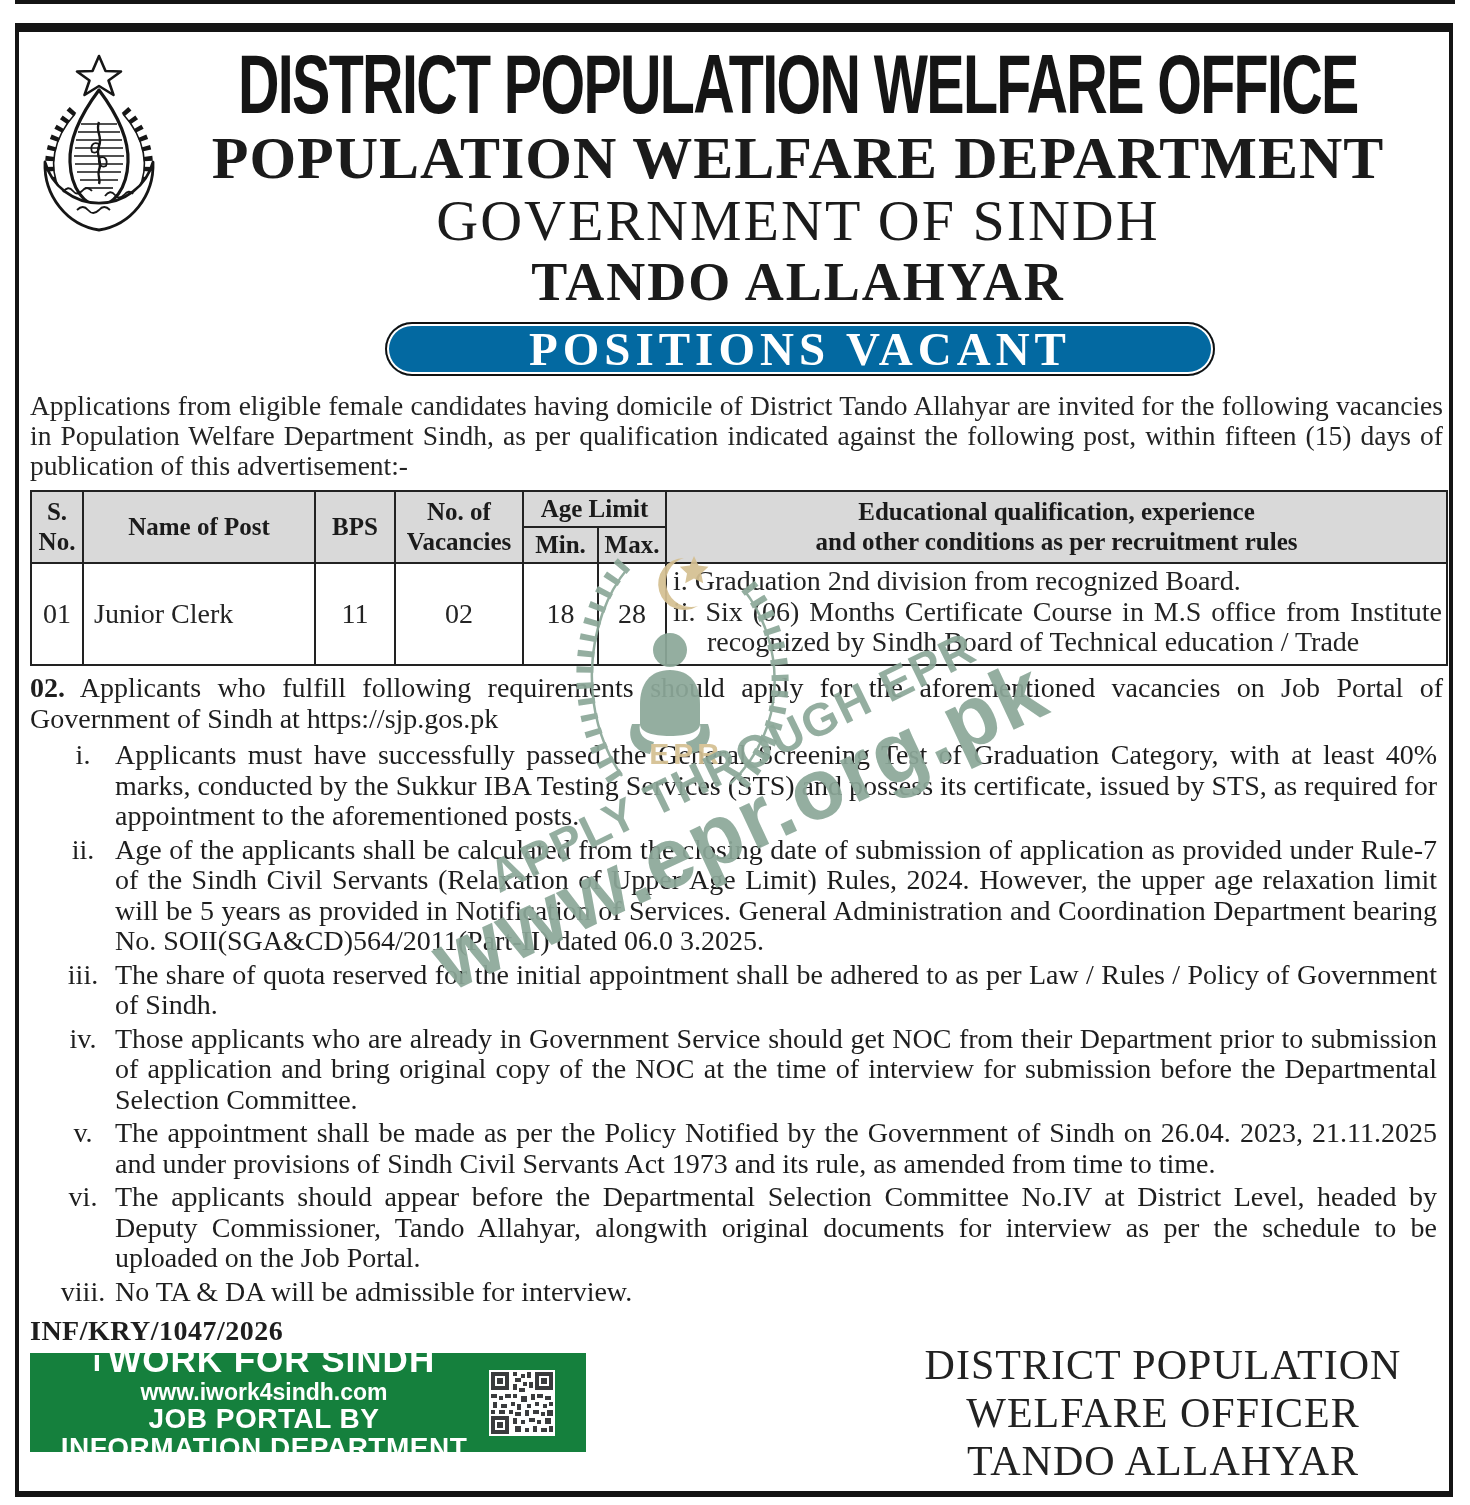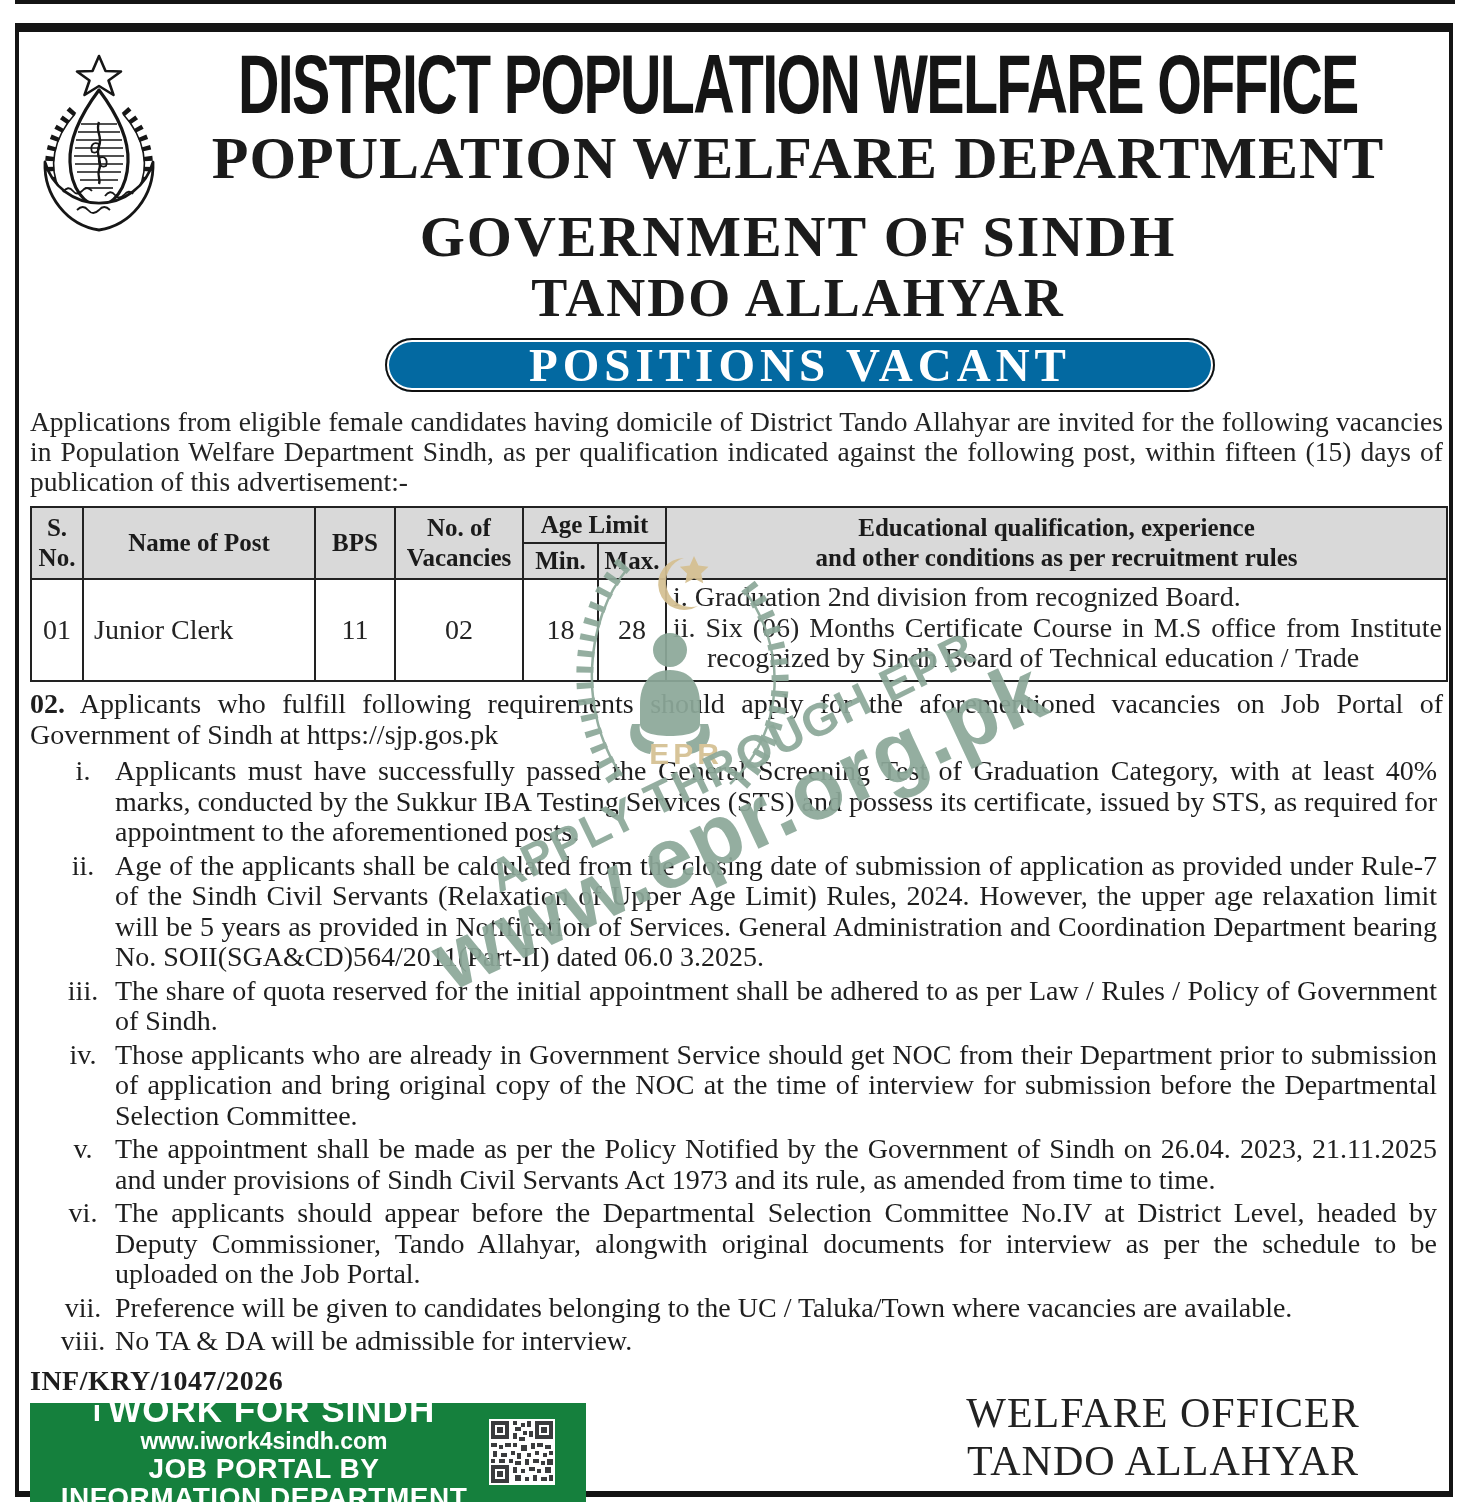--- a/index.html
+++ b/index.html
@@ -16,21 +16,21 @@
   }
   
   .hdr{position:relative;padding-left:128px;text-align:center;}
   .emblem{position:absolute;left:14px;top:8px;width:132px;height:182px;}
   .t1{margin:12px 0 0 0;height:82px;display:flex;align-items:center;justify-content:center;}
   .t1 span{
     display:inline-block;font-family:"Liberation Sans",sans-serif;font-weight:bold;
     font-size:70px;letter-spacing:-2px;transform:scale(0.82,1.18);white-space:nowrap;color:#151515;
   }
   .t2{font-size:60px;font-weight:bold;letter-spacing:1px;line-height:64px;color:#1b1b1b;}
-  .t3{font-size:58px;font-weight:bold;letter-spacing:2px;line-height:62px;color:#1b1b1b;margin-top:16px;}
+  .t3{font-size:58px;font-weight:normal;letter-spacing:2px;line-height:62px;color:#1b1b1b;}
   .t4{font-size:54px;font-weight:bold;letter-spacing:2px;line-height:60px;color:#1b1b1b;}
   .pill{
     margin:10px 0 0 366px;width:830px;height:54px;background:#0369a1;border-radius:27px;
     display:flex;align-items:center;justify-content:center;
     color:#fff;font-size:47px;font-weight:bold;letter-spacing:5px;
     box-shadow:inset 0 0 0 2px #101010, inset 0 0 0 4px #fff;
   }
   
   .intro{
     margin:15px 6px 0 11px;font-size:27.5px;line-height:30px;text-align:justify;color:#242424;
@@ -212,24 +212,20 @@
     </div>
     <div class="req">
       <div class="num">v.</div>
       <div class="txt">The appointment shall be made as per the Policy Notified by the Government of Sindh on 26.04. 2023, 21.11.2025 and under provisions of Sindh Civil Servants Act 1973 and its rule, as amended from time to time.</div>
     </div>
     <div class="req">
       <div class="num">vi.</div>
       <div class="txt">The applicants should appear before the Departmental Selection Committee No.IV at District Level, headed by Deputy Commissioner, Tando Allahyar, alongwith original documents for interview as per the schedule to be uploaded on the Job Portal.</div>
     </div>
     <div class="req">
-      <div class="num">vii.</div>
-      <div class="txt">Preference will be given to candidates belonging to the UC / Taluka/Town where vacancies are available.</div>
-    </div>
-    <div class="req">
       <div class="num">viii.</div>
       <div class="txt">No TA &amp; DA will be admissible for interview.</div>
     </div>
   </div>
 
   <div class="inf">INF/KRY/1047/2026</div>
 
   <div class="iwfs">
     <div class="iwfs-txt">
       <div class="iwfs-brand"><span class="ii">i</span><span>WORK FOR SINDH</span></div>
@@ -246,20 +242,21 @@
         <path d="M3 3h5v5h-5z M25 3h5v5h-5z M3 25h5v5h-5z"></path>
       </g>
       <g fill="#3a3b3d">
         <path d="M4 4h3v3h-3z M26 4h3v3h-3z M4 26h3v3h-3z"></path>
         <path d="M12 1h2v2h-2z M16 2h2v2h-2z M19 1h2v3h-2z M13 4h3v2h-3z M12 7h2v3h-2z M17 6h2v2h-2z M20 6h2v3h-2z M15 9h3v2h-3z M1 12h3v2h-3z M5 13h2v2h-2z M8 12h3v2h-3z M12 12h2v2h-2z M16 13h3v3h-3z M21 12h2v3h-2z M24 12h3v2h-3z M28 13h3v2h-3z M2 16h2v3h-2z M6 17h3v2h-3z M11 16h2v2h-2z M14 17h2v3h-2z M19 17h2v2h-2z M23 16h2v2h-2z M27 17h2v2h-2z M30 16h2v2h-2z M1 20h2v2h-2z M5 20h3v2h-3z M10 20h2v2h-2z M13 21h3v2h-3z M18 20h2v3h-2z M22 20h3v2h-3z M26 21h2v2h-2z M29 20h3v3h-3z M12 24h2v3h-2z M16 25h2v2h-2z M20 24h3v2h-3z M24 25h2v2h-2z M28 24h3v3h-3z M13 28h3v3h-3z M18 29h2v2h-2z M22 28h2v3h-2z M26 29h3v2h-3z M30 28h2v3h-2z"></path>
       </g>
     </svg>
   </div>
 
   <div class="sig">
+    <div class="sig-line">DISTRICT POPULATION</div>
     <div class="sig-line">WELFARE OFFICER</div>
     <div class="sig-line">TANDO ALLAHYAR</div>
   </div>
 
 </div>
 
 <div class="wm">
   <svg class="wm-logo" viewBox="0 0 240 335">
 
     <g fill="#d5c092">

